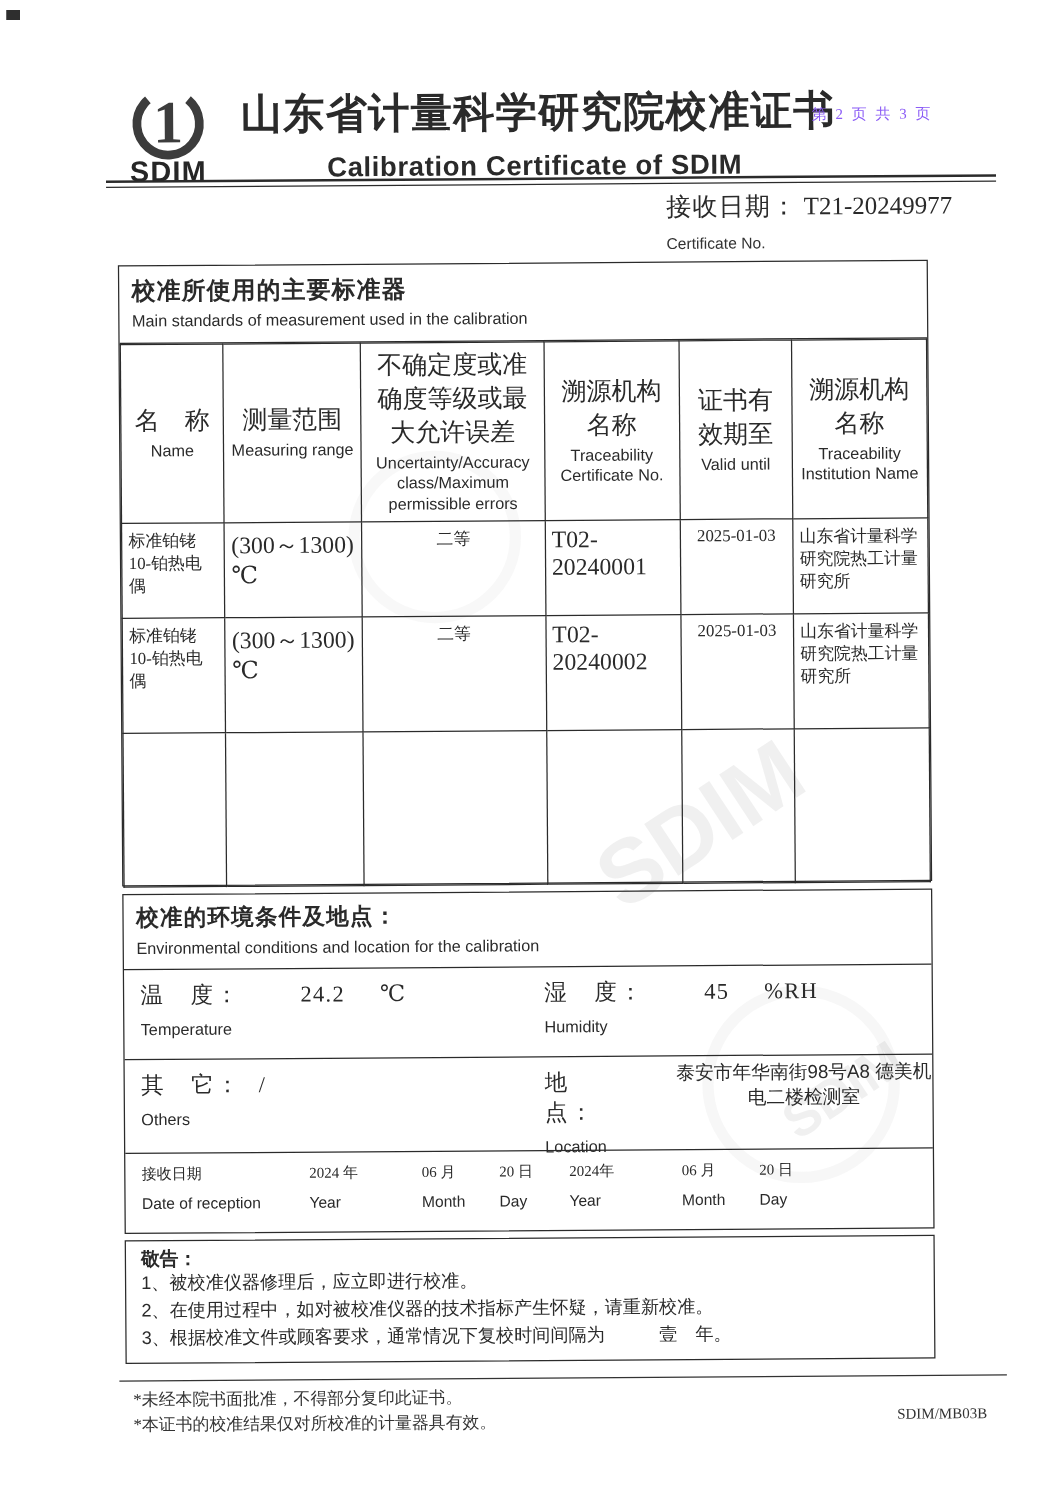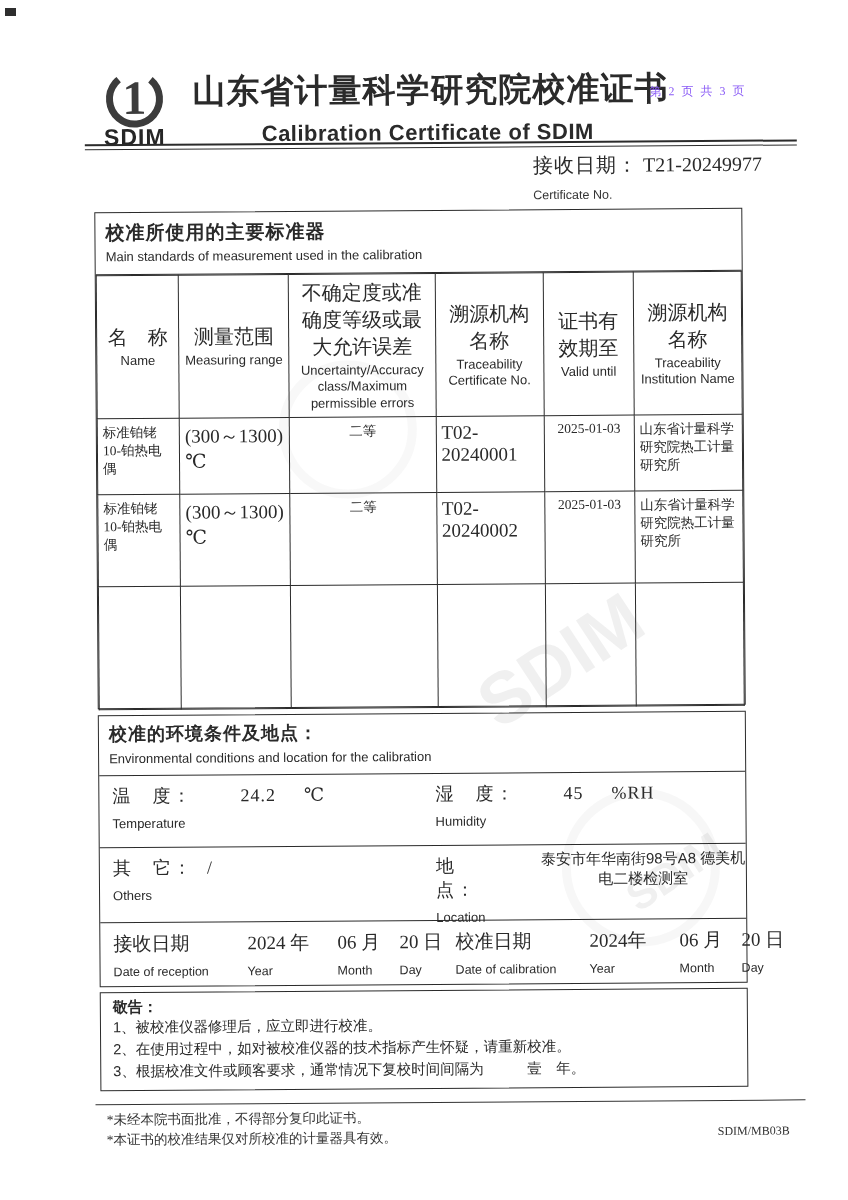--- a/index.html
+++ b/index.html
@@ -60,21 +60,21 @@
   .env-label{letter-spacing:2px;}
   .env-val{margin-left:42px;font-size:18px;}
   .env-unit{margin-left:22px;font-size:18px;}
   .env-en{font-size:13px;margin-top:8px;}
   .loc-wrap{display:flex;}
   .loc-val{margin-left:27px;width:212px;text-align:center;font-size:15px;line-height:1.35;margin-top:-4px;}
 
   
   .date-group{display:flex;align-items:flex-start;}
   .dseg{display:flex;flex-direction:column;margin-right:6px;}
-  .dtop{font-size:19px;white-space:nowrap;}
+  .dtop{font-size:12px;white-space:nowrap;}
   .den{font-size:12.5px;margin-top:8px;}
   .w-label{width:128px;} .w-year{width:84px;} .w-month{width:56px;} .w-day{width:50px;}
 
   
   .notice-box{left:97px;top:990px;width:648px;height:99px;border:1.5px solid #2b2b2b;box-sizing:border-box;padding:5px 12px;}
   .notice-title{font-size:15px;font-weight:600;}
   .notice-item{font-size:14.5px;line-height:1.5;white-space:pre-wrap;}
 
   
   .footer-rule{left:92px;top:1102px;width:710px;border-top:1.5px solid #333;}
@@ -252,24 +252,20 @@
               <span class="den sans">Month</span>
             </div>
             <div class="dseg w-day">
               <span class="dtop serif">20 日</span>
               <span class="den sans">Day</span>
             </div>
           </div>
         </div>
         <div class="env-cell" style="padding-left:0;">
           <div class="date-group">
-            <div class="dseg w-label">
-              <span class="dtop sans">校准日期</span>
-              <span class="den sans">Date of calibration</span>
-            </div>
             <div class="dseg w-year">
               <span class="dtop serif">2024年</span>
               <span class="den sans">Year</span>
             </div>
             <div class="dseg w-month">
               <span class="dtop serif">06 月</span>
               <span class="den sans">Month</span>
             </div>
             <div class="dseg w-day">
               <span class="dtop serif">20 日</span>

